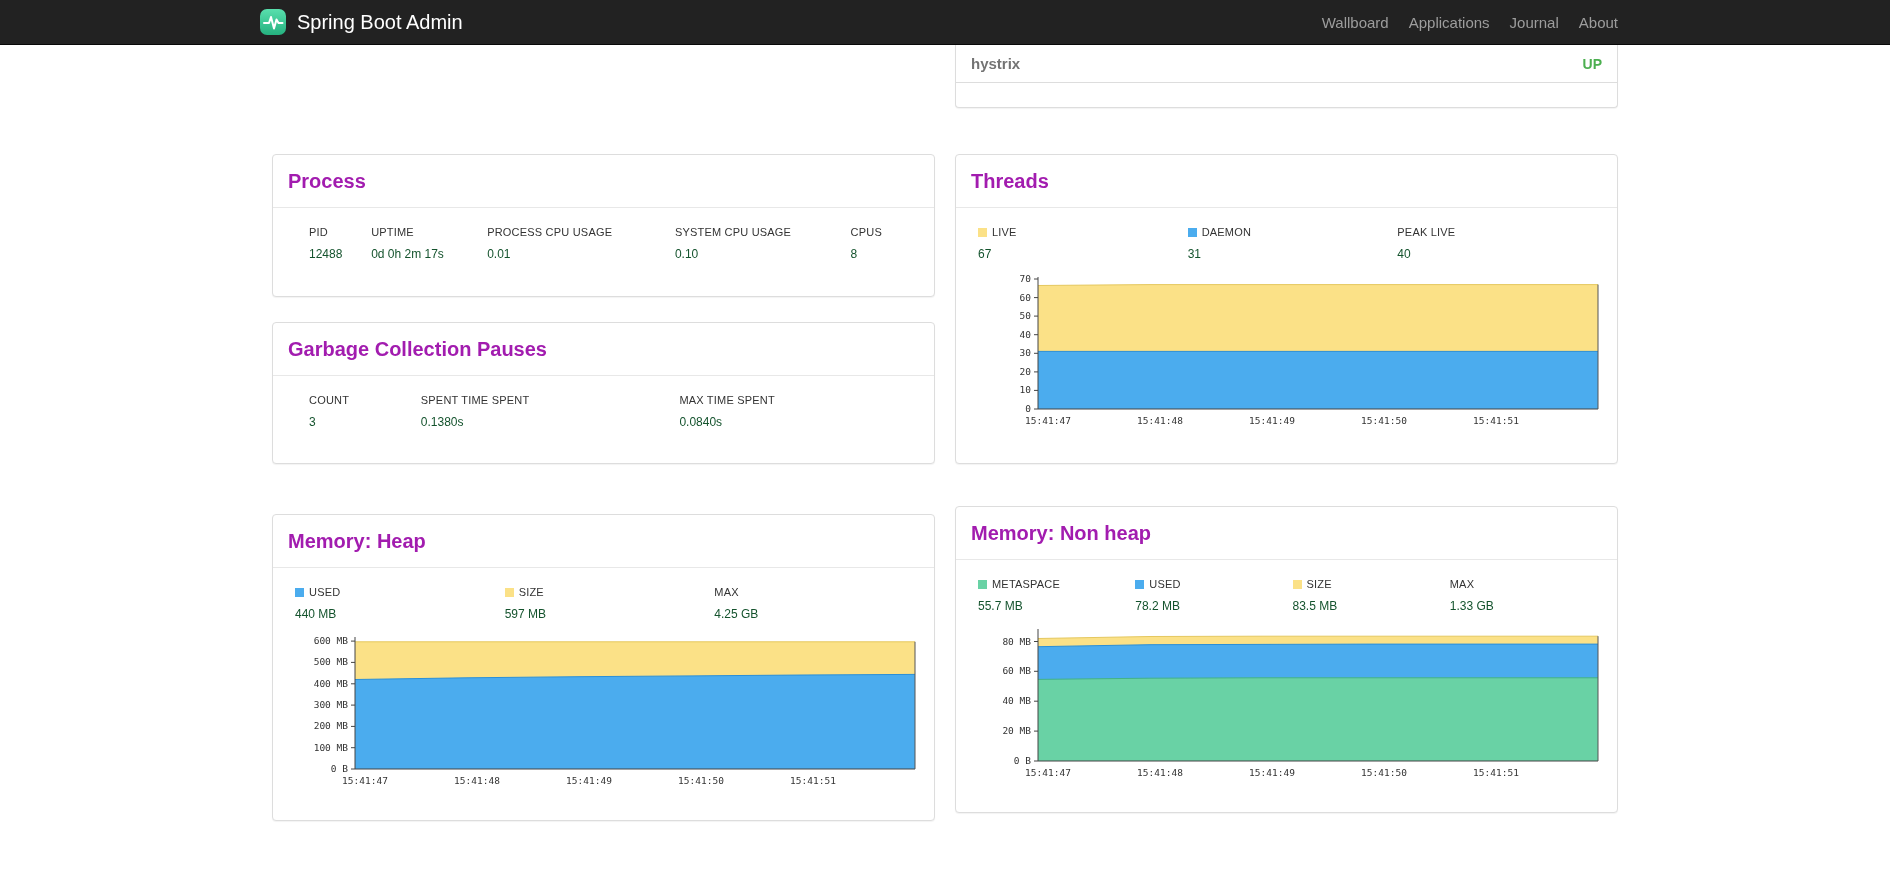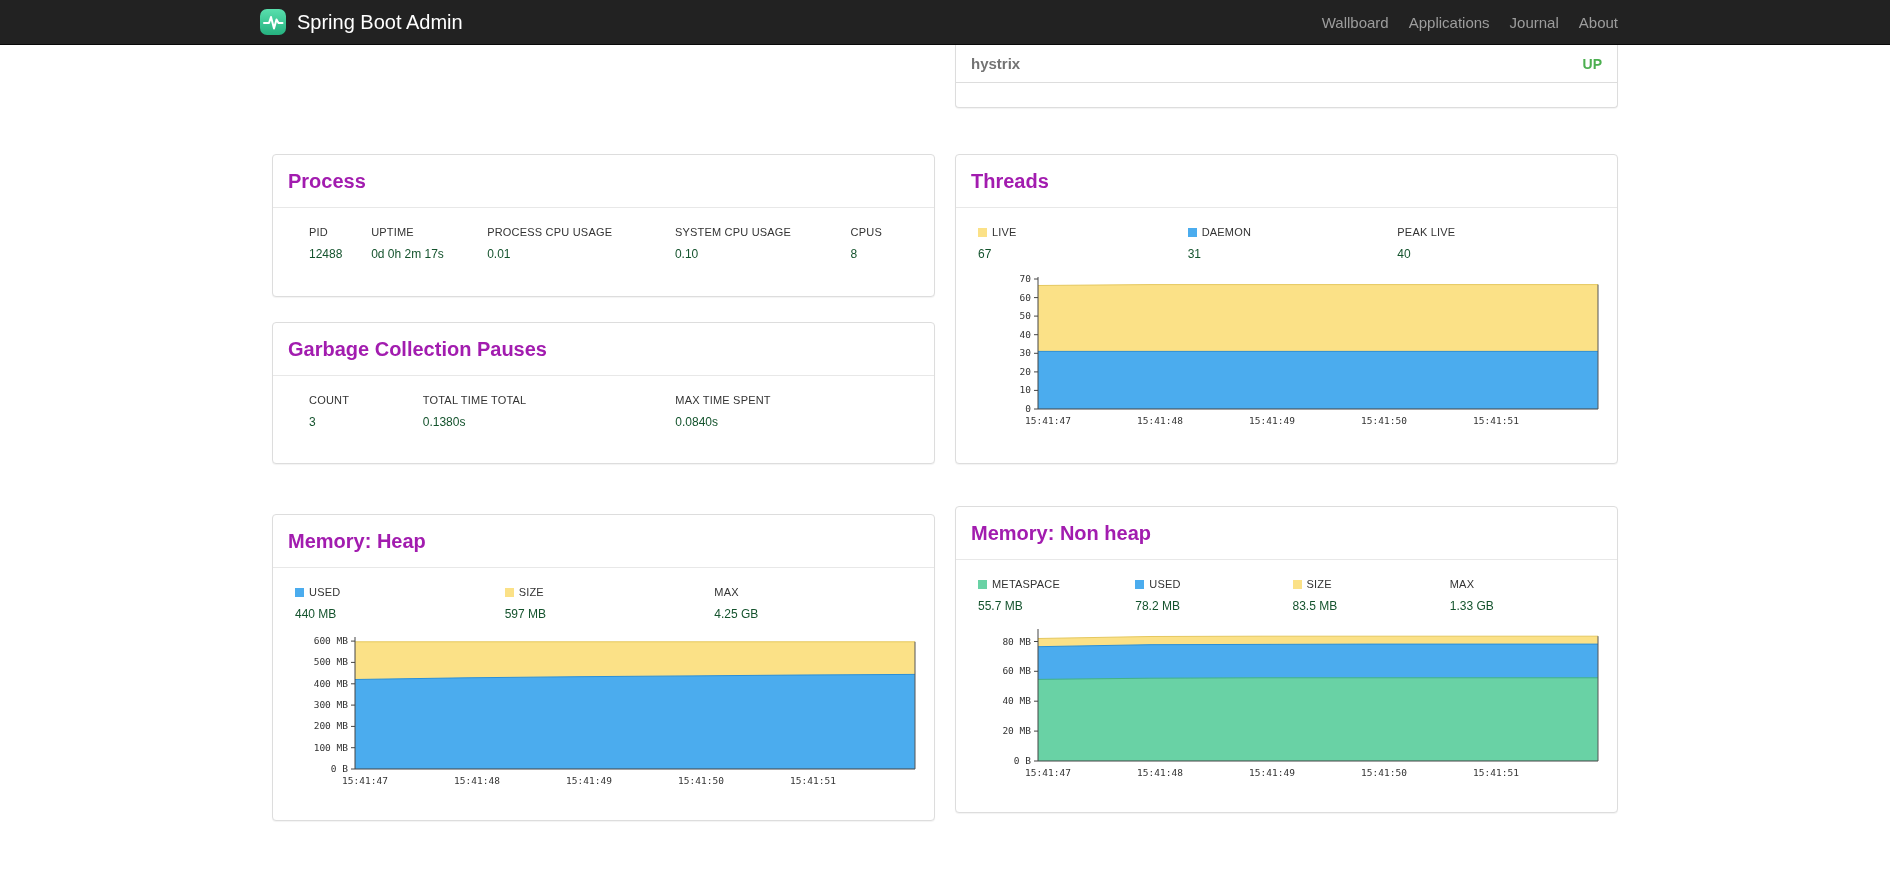--- a/index.html
+++ b/index.html
@@ -107,21 +107,21 @@
         </div>
       </div>
     </section>
 
     <section class="card card-gc">
       <h2 class="card-title">Garbage Collection Pauses</h2>
       <div class="card-body">
         <div class="m-table">
           <div class="m-row">
             <div class="m-cell m-label">COUNT</div>
-            <div class="m-cell m-label">TOTAL TIME TOTAL</div>
+            <div class="m-cell m-label">SPENT TIME SPENT</div>
             <div class="m-cell m-label">MAX TIME SPENT</div>
           </div>
           <div class="m-row m-values">
             <div class="m-cell">3</div>
             <div class="m-cell">0.1380s</div>
             <div class="m-cell">0.0840s</div>
           </div>
         </div>
       </div>
     </section>

